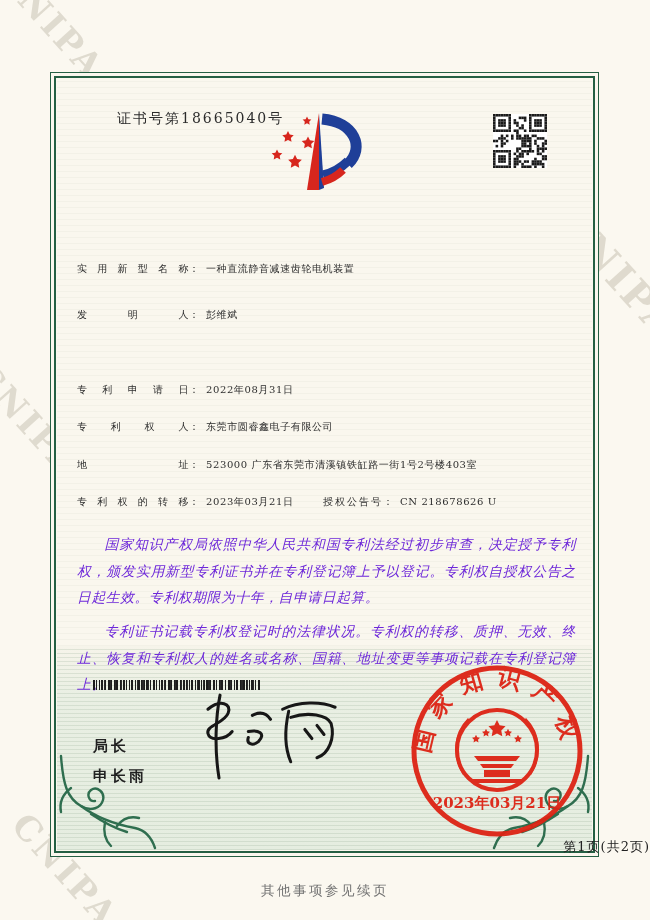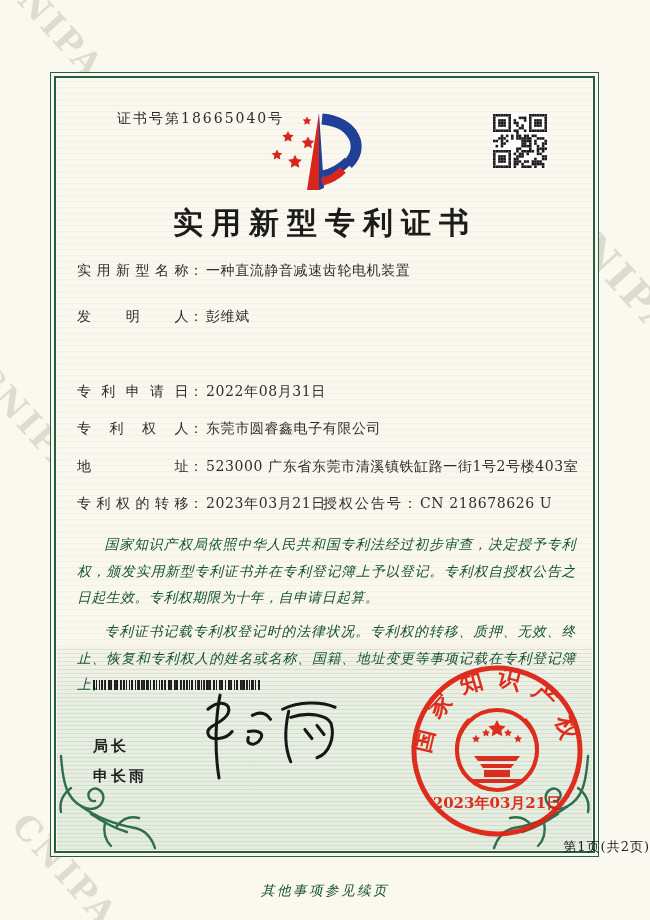--- a/index.html
+++ b/index.html
@@ -37,32 +37,32 @@
   .orn-right { right:-4px; bottom:-8px; transform:scaleX(-1); }
 
   
   .cert-no { position:absolute; left:77px; top:110px; font-size:14px; letter-spacing:2px; color:#2b2b2b;margin-left:40px; }
   .qr { position:absolute; left:493px; top:114px; width:54px; height:54px; background:#fff; }
   .logo { position:absolute; left:263px; top:108px; width:108px; height:96px; }
   .title { position:absolute; left:0; top:203px; width:650px; text-align:center;
            font-size:30px; font-weight:700; letter-spacing:8px; color:#1b1b1b; }
 
   
-  .frow { position:absolute; left:77px; width:500px; font-size:14px; color:#2e2e2e;
+  .frow { position:absolute; left:77px; width:500px; font-size:10px; color:#2e2e2e;
           letter-spacing:0.6px; white-space:nowrap; }
   .flabel { display:inline-block; width:112px; text-align:justify; text-align-last:justify; vertical-align:bottom; }
   .fcolon { display:inline-block; width:17px; }
   .r1{top:262px} .r2{top:308px} .r3{top:345px} .r4{top:383px} .r5{top:420px} .r6{top:458px} .r7{top:495px}
   .grant-no { position:absolute; left:246px; top:0; white-space:nowrap; }
   .grant-no .glabel { letter-spacing:2px; }
 
   
   .paras { position:absolute; left:77px; top:531px; width:499px; }
   .paras p { font-size:13.8px; font-style:italic; line-height:1.93; letter-spacing:0.6px;
-             color:#14532d; text-indent:2em; text-align:justify; }
+             color:#6d28d9; text-indent:2em; text-align:justify; }
   .paras p + p { margin-top:7px; }
 
   
   .barcode { position:absolute; left:93px; top:680px; width:167px; height:10px;
            background:
              repeating-linear-gradient(90deg,#1c1c1c 0 1.5px,transparent 1.5px 3px),
              repeating-linear-gradient(90deg,#1c1c1c 0 2px,transparent 2px 7.5px),
              repeating-linear-gradient(90deg,#2a2a2a 0 1px,transparent 1px 5.5px); }
   .director { position:absolute; left:93px; top:737px;
            font-family:"DejaVu Sans","Liberation Sans",sans-serif; font-size:15px;
@@ -71,21 +71,21 @@
   .signature { position:absolute; left:185px; top:681px; width:168px; height:106px; }
   .signature svg { width:100%; height:100%; }
   .signature path { stroke:#171717; stroke-width:3; fill:none; stroke-linecap:round; }
 
   .seal { position:absolute; left:408px; top:662px; width:178px; height:178px; opacity:0.95; }
   .seal svg { width:100%; height:100%; }
 
   .page-num { position:absolute; left:0; top:838px; width:650px; text-align:right;
            font-size:13px; letter-spacing:1px; color:#222; }
   .cont-note { position:absolute; left:0; top:882px; width:650px; text-align:center;
-           font-size:13.5px; font-style:italic; letter-spacing:2.5px; color:#14532d; }
+           font-size:13.5px; letter-spacing:2.5px; color:#737373; }
 </style>
 </head>
 <body>
 
 <svg width="0" height="0" style="position:absolute" aria-hidden="true">
   <defs>
     <polygon id="star" points="0,-1 0.294,-0.405 0.951,-0.309 0.476,0.155 0.588,0.809 0,0.5 -0.588,0.809 -0.476,0.155 -0.951,-0.309 -0.294,-0.405"></polygon>
   </defs>
 </svg>
 
@@ -356,21 +356,20 @@
         <use href="#star" transform="translate(32,54) scale(7.2)"></use>
       </g>
       <polygon points="56,5 44,82 56,82" fill="#d7261d"></polygon>
       <polygon points="56,5 56,82 61,80" fill="#1f3f98"></polygon>
       <path d="M59 11 C92 14 102 40 85 56" stroke="#1f3f98" stroke-width="11" fill="none"></path>
       <path d="M85 53 C77 61 69 65 60 67" stroke="#1f3f98" stroke-width="9" fill="none"></path>
       <path d="M80 62 C73 69 66 72 59 74" stroke="#d7261d" stroke-width="8" fill="none"></path>
     </svg>
   </div>
 
-  <div class="title">实用新型专利证书</div>
 
   <div class="frow r1">
     <span class="flabel">实用新型名称</span><span class="fcolon">：</span><span class="fval">一种直流静音减速齿轮电机装置</span>
   </div>
   <div class="frow r2">
     <span class="flabel">发明人</span><span class="fcolon">：</span><span class="fval">彭维斌</span>
   </div>
   <div class="frow r4">
     <span class="flabel">专利申请日</span><span class="fcolon">：</span><span class="fval">2022年08月31日</span>
   </div>

